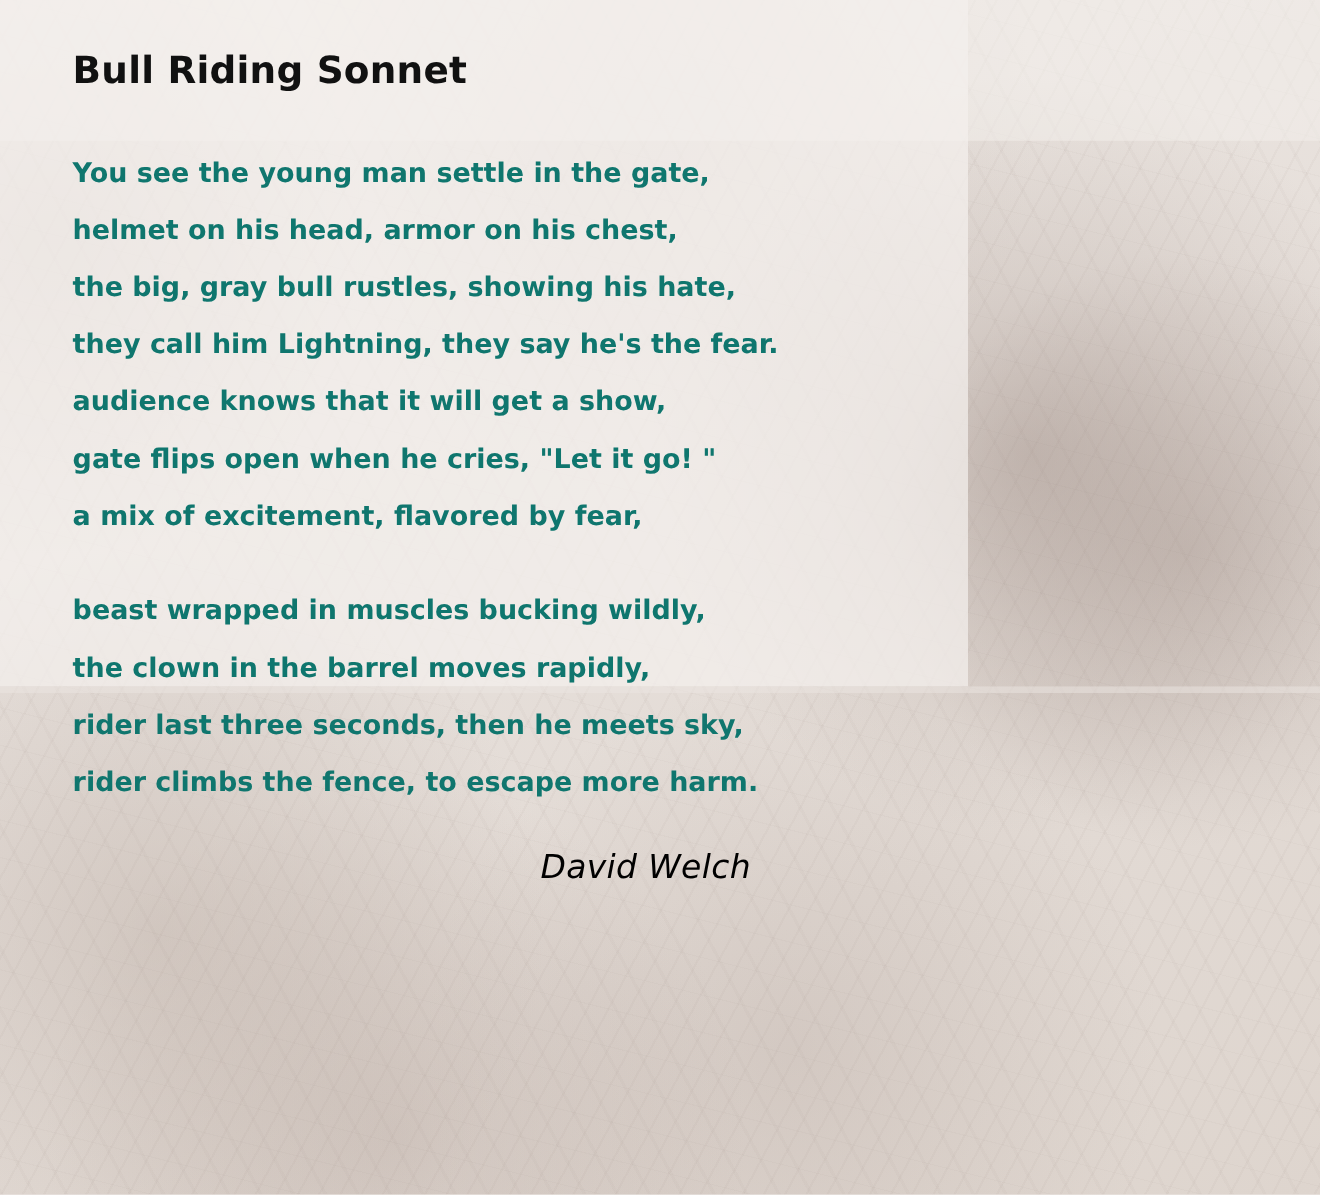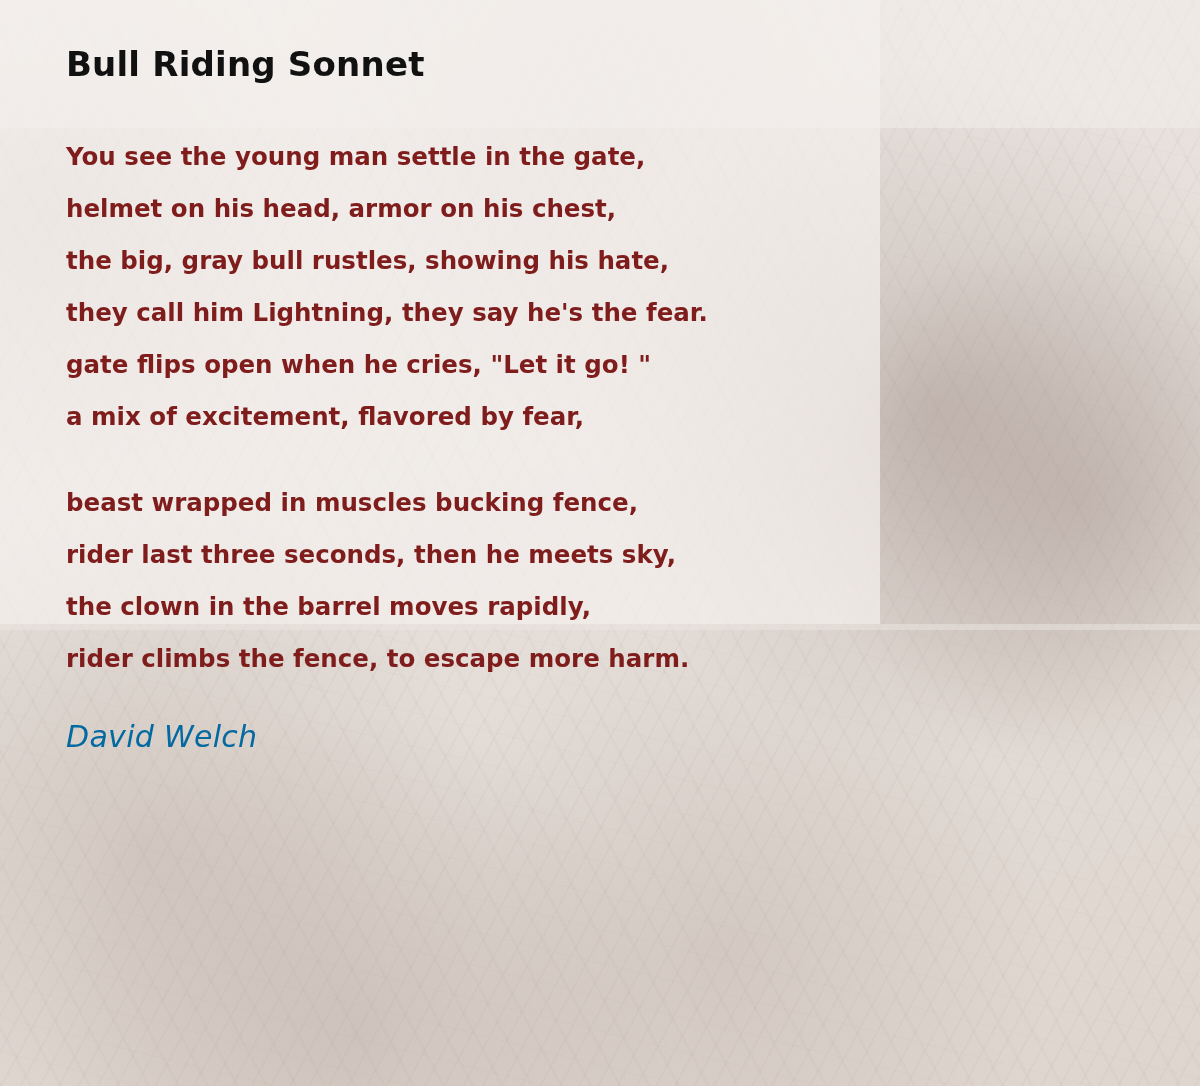--- a/index.html
+++ b/index.html
@@ -90,57 +90,59 @@
     margin: 0 0 46px 0;
     line-height: 1.2;
   }
 
   .stanza {
     margin: 0 0 34px 0;
   }
   .poem-line {
     font-size: 24.5px;
     font-weight: bold;
-    color: #7f1d1d;
+    color: #0f766e;
     line-height: 52px;
     white-space: pre;
   }
 
   .author {
     font-size: 30px;
     font-style: italic;
-    color: #0369a1;
+    color: #000000;
     margin-top: 22px;
     letter-spacing: 0.3px;
+    text-align: center;
   }
 </style>
 </head>
 <body>
 
 <div class="page">
   <div class="texture"></div>
   <div class="texture-streaks"></div>
   <div class="band-top-wide"></div>
   <div class="band-top"></div>
   <div class="band-bottom"></div>
 
   <div class="content">
     <h1 class="poem-title">Bull Riding Sonnet</h1>
 
     <div class="stanza">
       <div class="poem-line">You see the young man settle in the gate,</div>
       <div class="poem-line">helmet on his head, armor on his chest,</div>
       <div class="poem-line">the big, gray bull rustles, showing his hate,</div>
       <div class="poem-line">they call him Lightning, they say he's the fear.</div>
+      <div class="poem-line">audience knows that it will get a show,</div>
       <div class="poem-line">gate flips open when he cries, "Let it go! "</div>
       <div class="poem-line">a mix of excitement, flavored by fear,</div>
     </div>
 
     <div class="stanza">
-      <div class="poem-line">beast wrapped in muscles bucking fence,</div>
+      <div class="poem-line">beast wrapped in muscles bucking wildly,</div>
+      <div class="poem-line">the clown in the barrel moves rapidly,</div>
       <div class="poem-line">rider last three seconds, then he meets sky,</div>
-      <div class="poem-line">the clown in the barrel moves rapidly,</div>
       <div class="poem-line">rider climbs the fence, to escape more harm.</div>
     </div>
 
     <div class="author">David Welch</div>
   </div>
 </div>
 
 </body></html>

